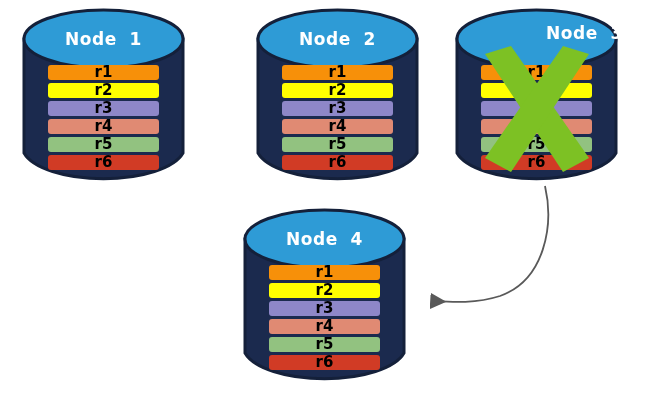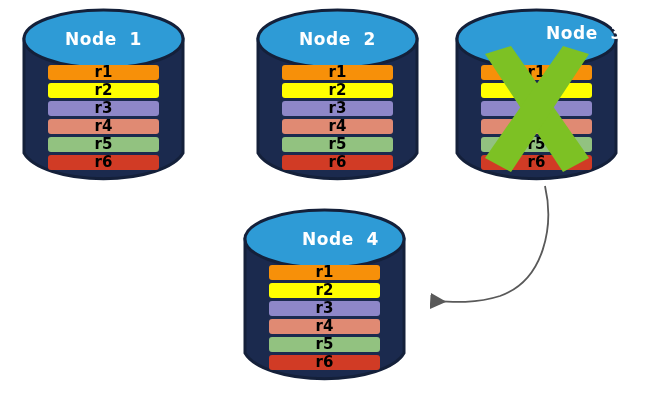--- a/index.html
+++ b/index.html
@@ -139,21 +139,21 @@
         <polygon points="108,8 82,0 4,112 30,126"></polygon>
       </g>
     </svg>
   </div>
 
   <div class="node" style="left:243px; top:208px; width:163px; height:178px;">
     <svg class="node-svg" width="163" height="178" viewBox="0 0 163 178">
       <path d="M2,31 L2,145 A81.5,33 0 0 0 161,145 L161,31 Z" fill="#1B2A4E" stroke="#14203a" stroke-width="3"></path>
       <ellipse cx="81.5" cy="31" rx="79.5" ry="29" fill="#2E9BD6" stroke="#14203a" stroke-width="3"></ellipse>
     </svg>
-    <div class="node-title" style="top:21px;margin-left:16px;">Node  4</div>
+    <div class="node-title" style="top:21px;">Node  4</div>
     <div class="rows" style="top:57px; padding:0 26px; box-sizing:border-box;">
       <div class="row-band" style="background:#F79009;">r1</div>
       <div class="row-band" style="background:#FFFF00;">r2</div>
       <div class="row-band" style="background:#8E87C8;">r3</div>
       <div class="row-band" style="background:#E08A73;">r4</div>
       <div class="row-band" style="background:#92C280;">r5</div>
       <div class="row-band" style="background:#D13B25;">r6</div>
     </div>
   </div>
 

